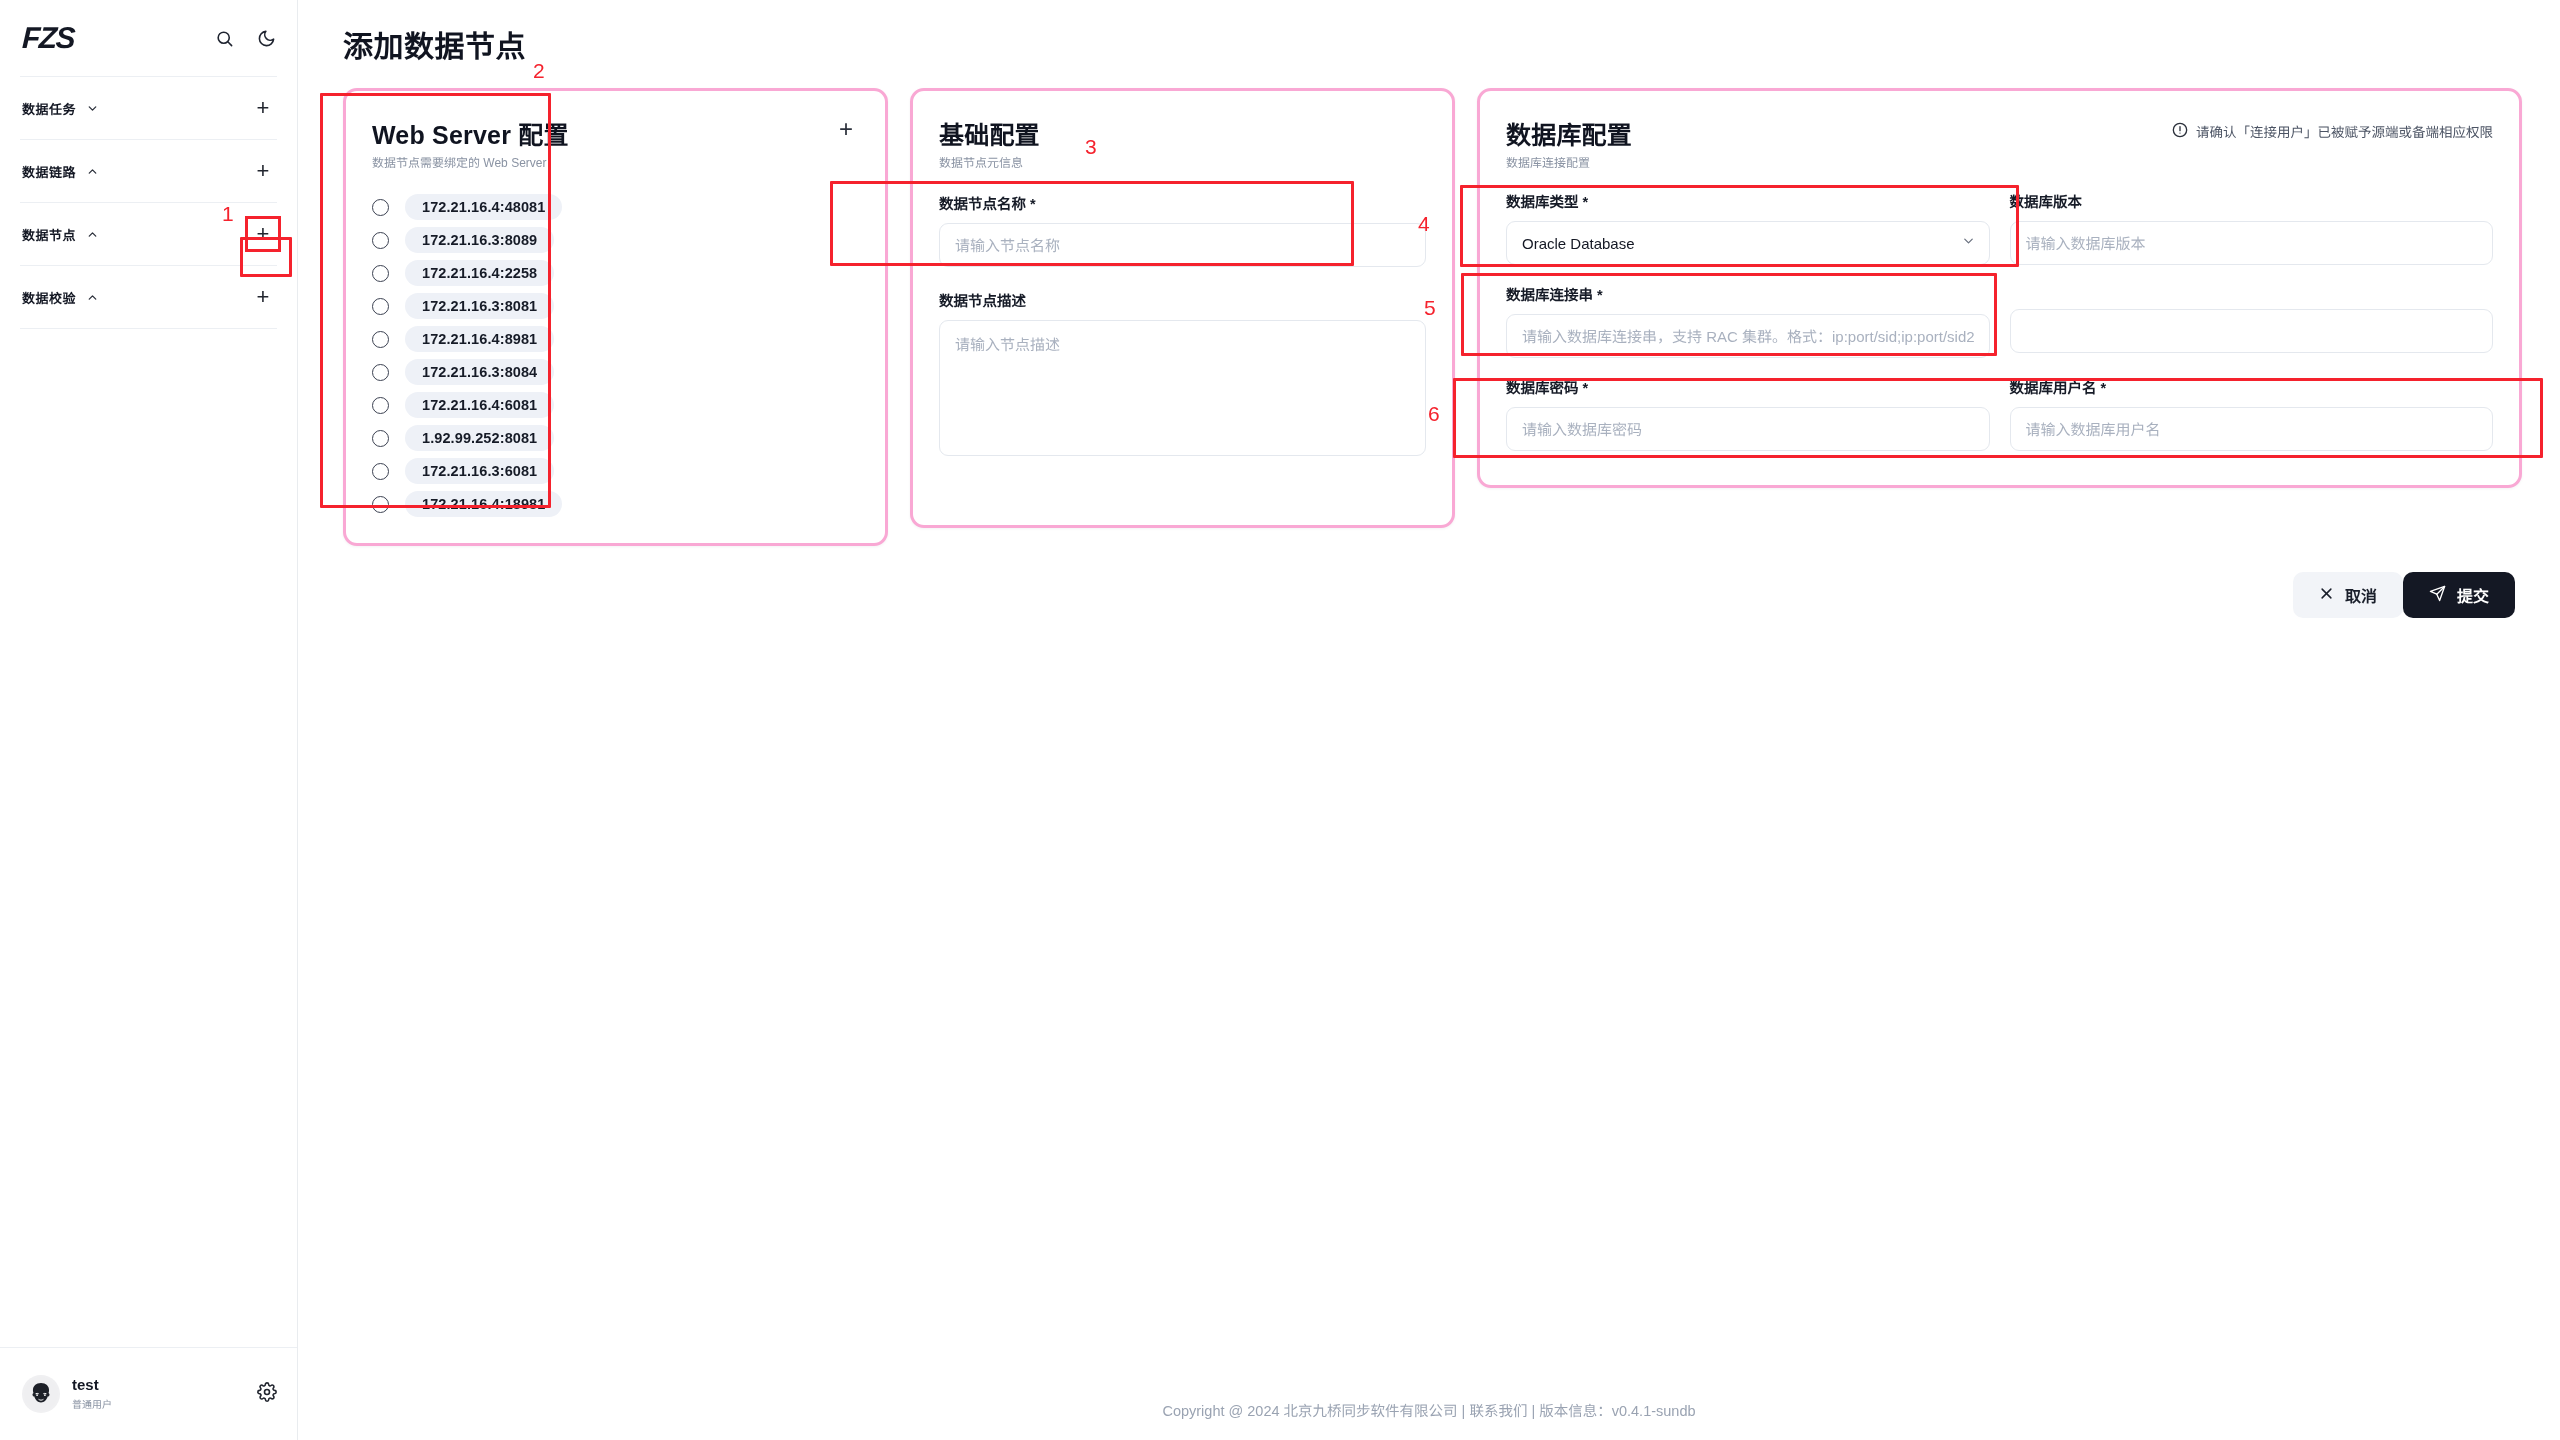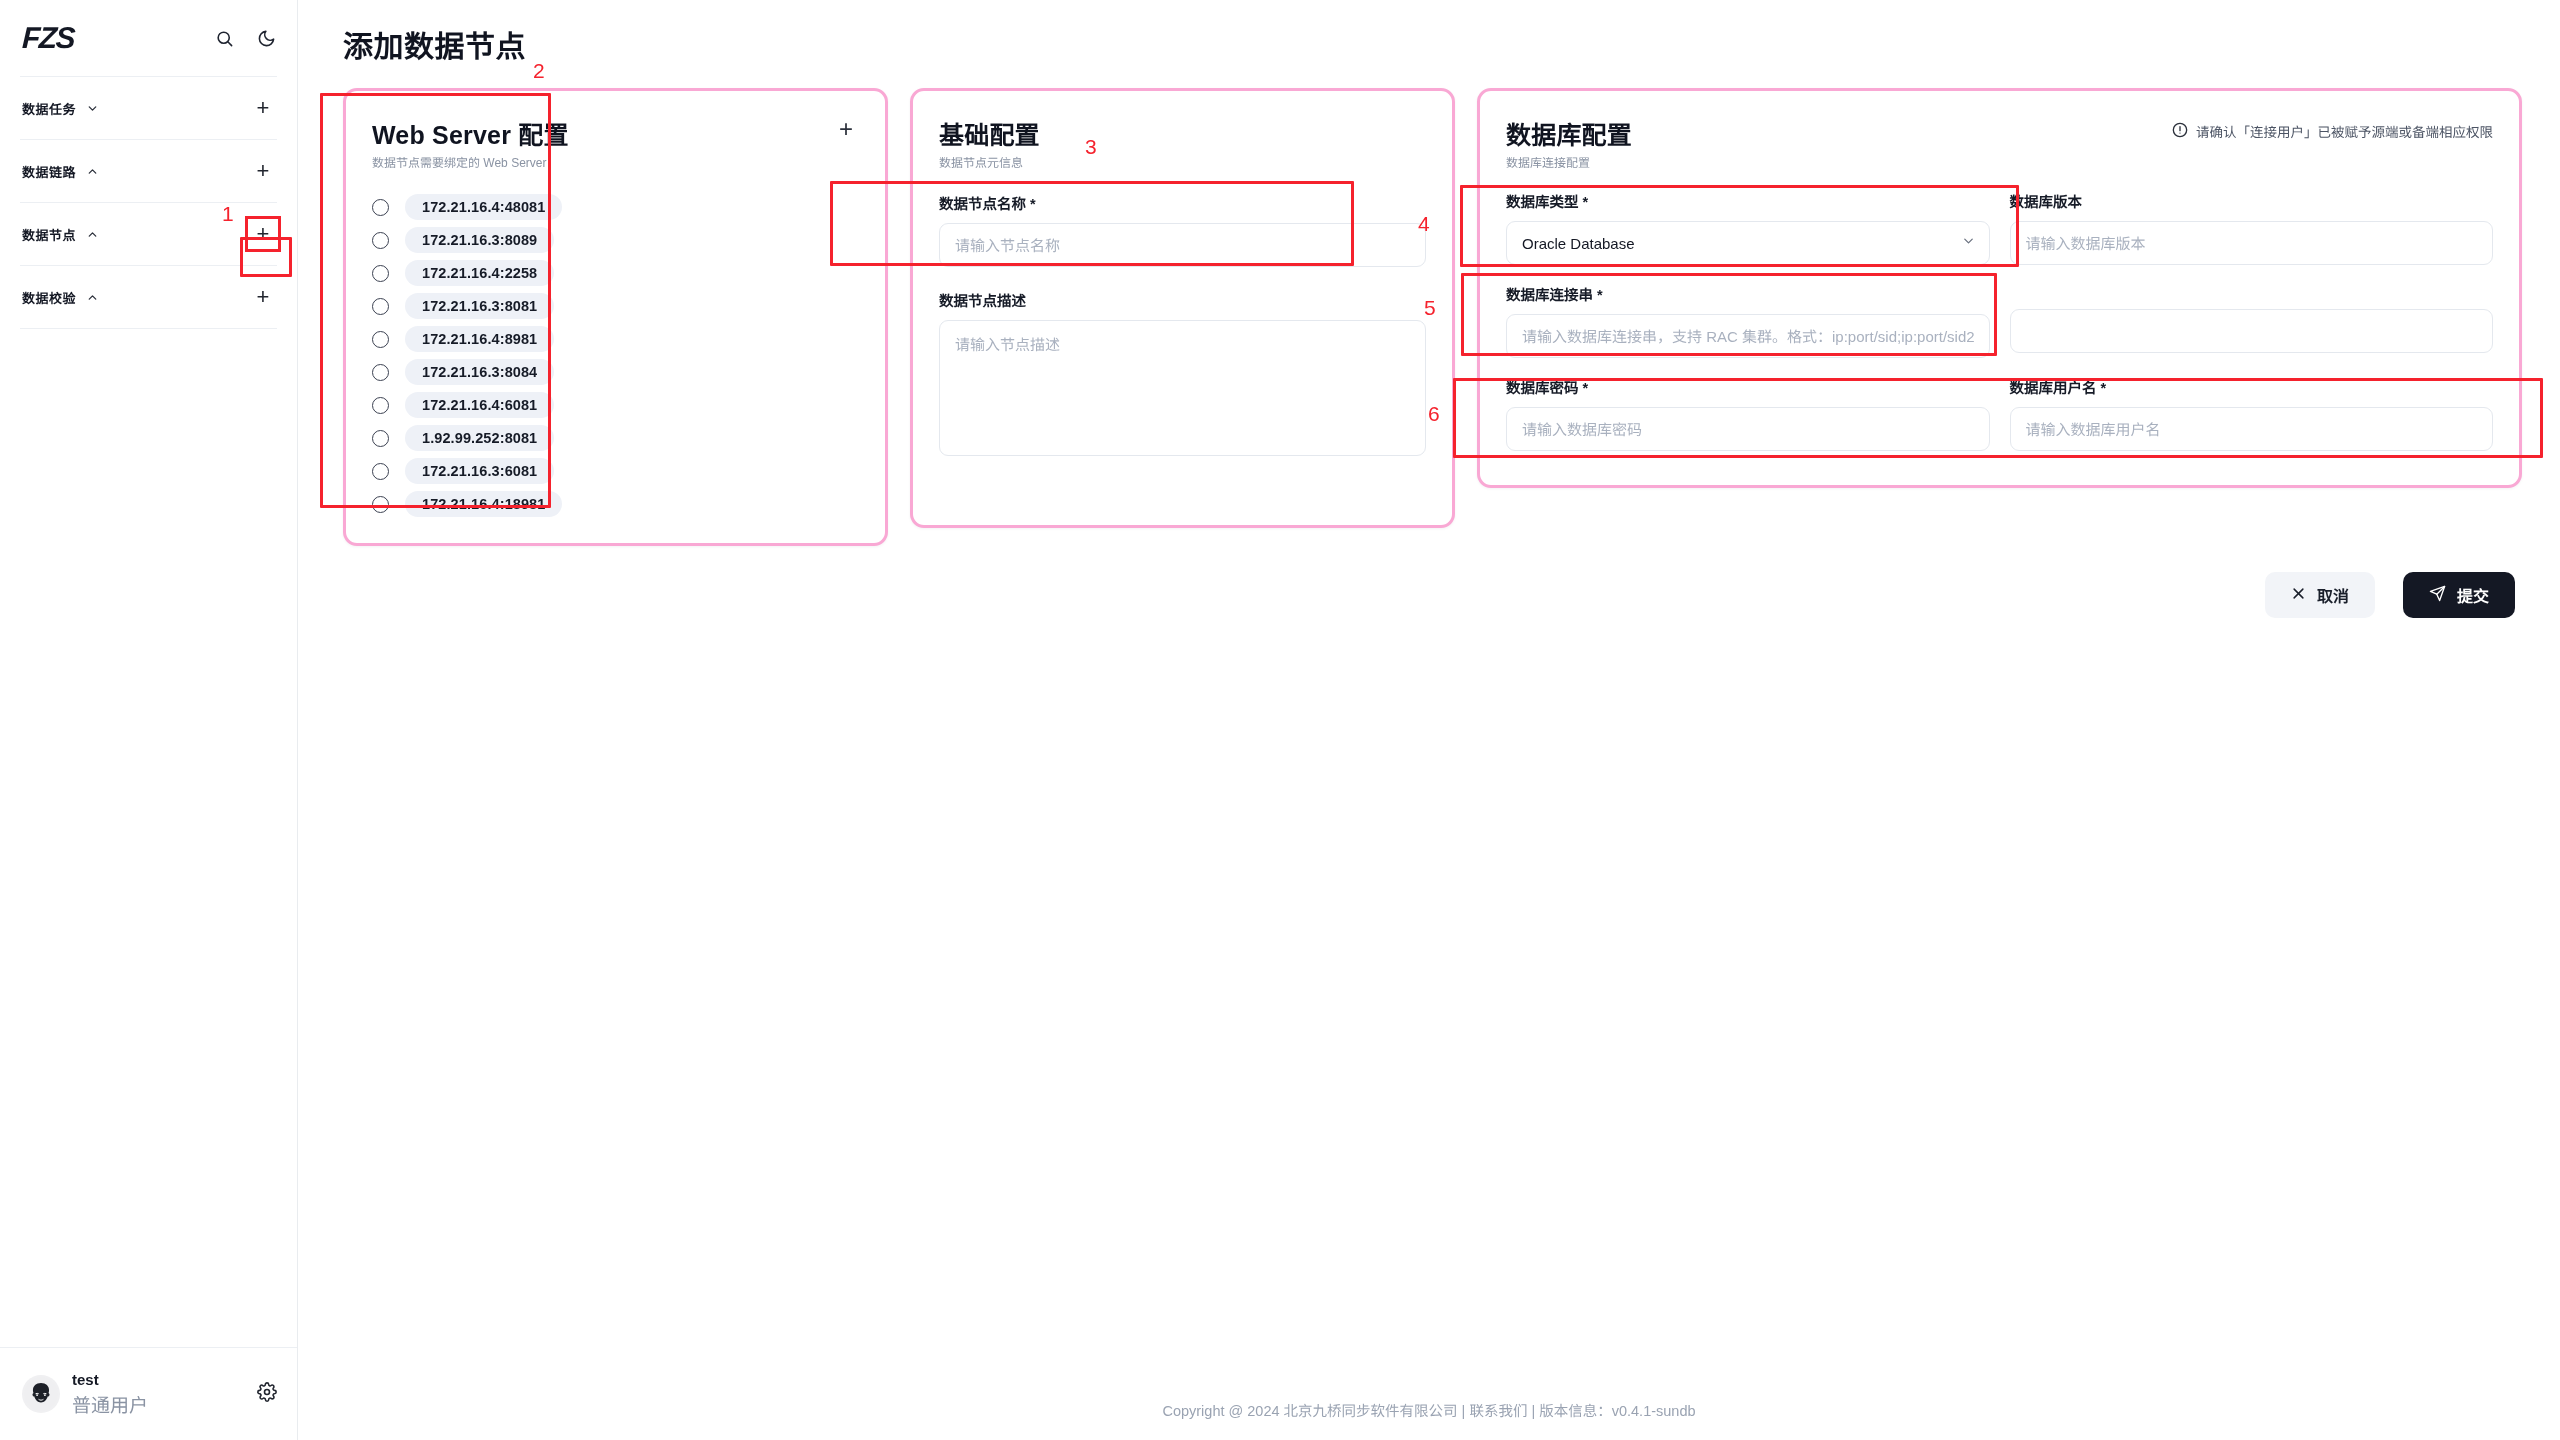--- a/index.html
+++ b/index.html
@@ -64,21 +64,21 @@
     padding: 0 20px 0 22px;
   }
   .avatar {
     width: 38px; height: 38px; border-radius: 50%;
     background: #f0f0f2; flex: 0 0 38px;
     display: flex; align-items: center; justify-content: center;
     overflow: hidden;
   }
   .user-meta { margin-left: 12px; line-height: 1.25; }
   .user-name { font-size: 15px; font-weight: 700; color: #141824; }
-  .user-role { font-size: 19px; color: #8a93a3; margin-top: 4px; }
+  .user-role { font-size: 10px; color: #8a93a3; margin-top: 4px; }
   .gear { margin-left: auto; color: #21252e; }
 
   
   .main { flex: 1 1 auto; position: relative; height: 1440px; background: #fff; padding: 0 38px; }
   .page-title {
     font-size: 30px; font-weight: 800; color: #101420;
     letter-spacing: .5px;
     padding-top: 22px; padding-left: 7px;
   }
 
@@ -164,21 +164,21 @@
     font-size: 13.5px; color: #4c5464; padding-top: 6px;
   }
   .db-warn .ic-warn { color: #2b303b; }
   .db-grid {
     margin-top: 20px;
     display: grid; grid-template-columns: 1fr 1fr; column-gap: 20px; row-gap: 18px;
   }
 
   
   .actions {
-    display: flex; justify-content: flex-end; gap: 28px;
+    display: flex; justify-content: flex-end; gap: 0;
     margin-top: 26px; padding-right: 7px;
   }
   .btn {
     display: inline-flex; align-items: center; gap: 11px;
     height: 46px; padding: 0 26px; border-radius: 10px;
     font-size: 16px; font-weight: 700; border: none; cursor: pointer;
     font-family: "Liberation Sans", "DejaVu Sans", sans-serif;
   }
   .btn-cancel { background: #f2f4f8; color: #1a1f2b; }
   .btn-submit { background: #141824; color: #ffffff; }

